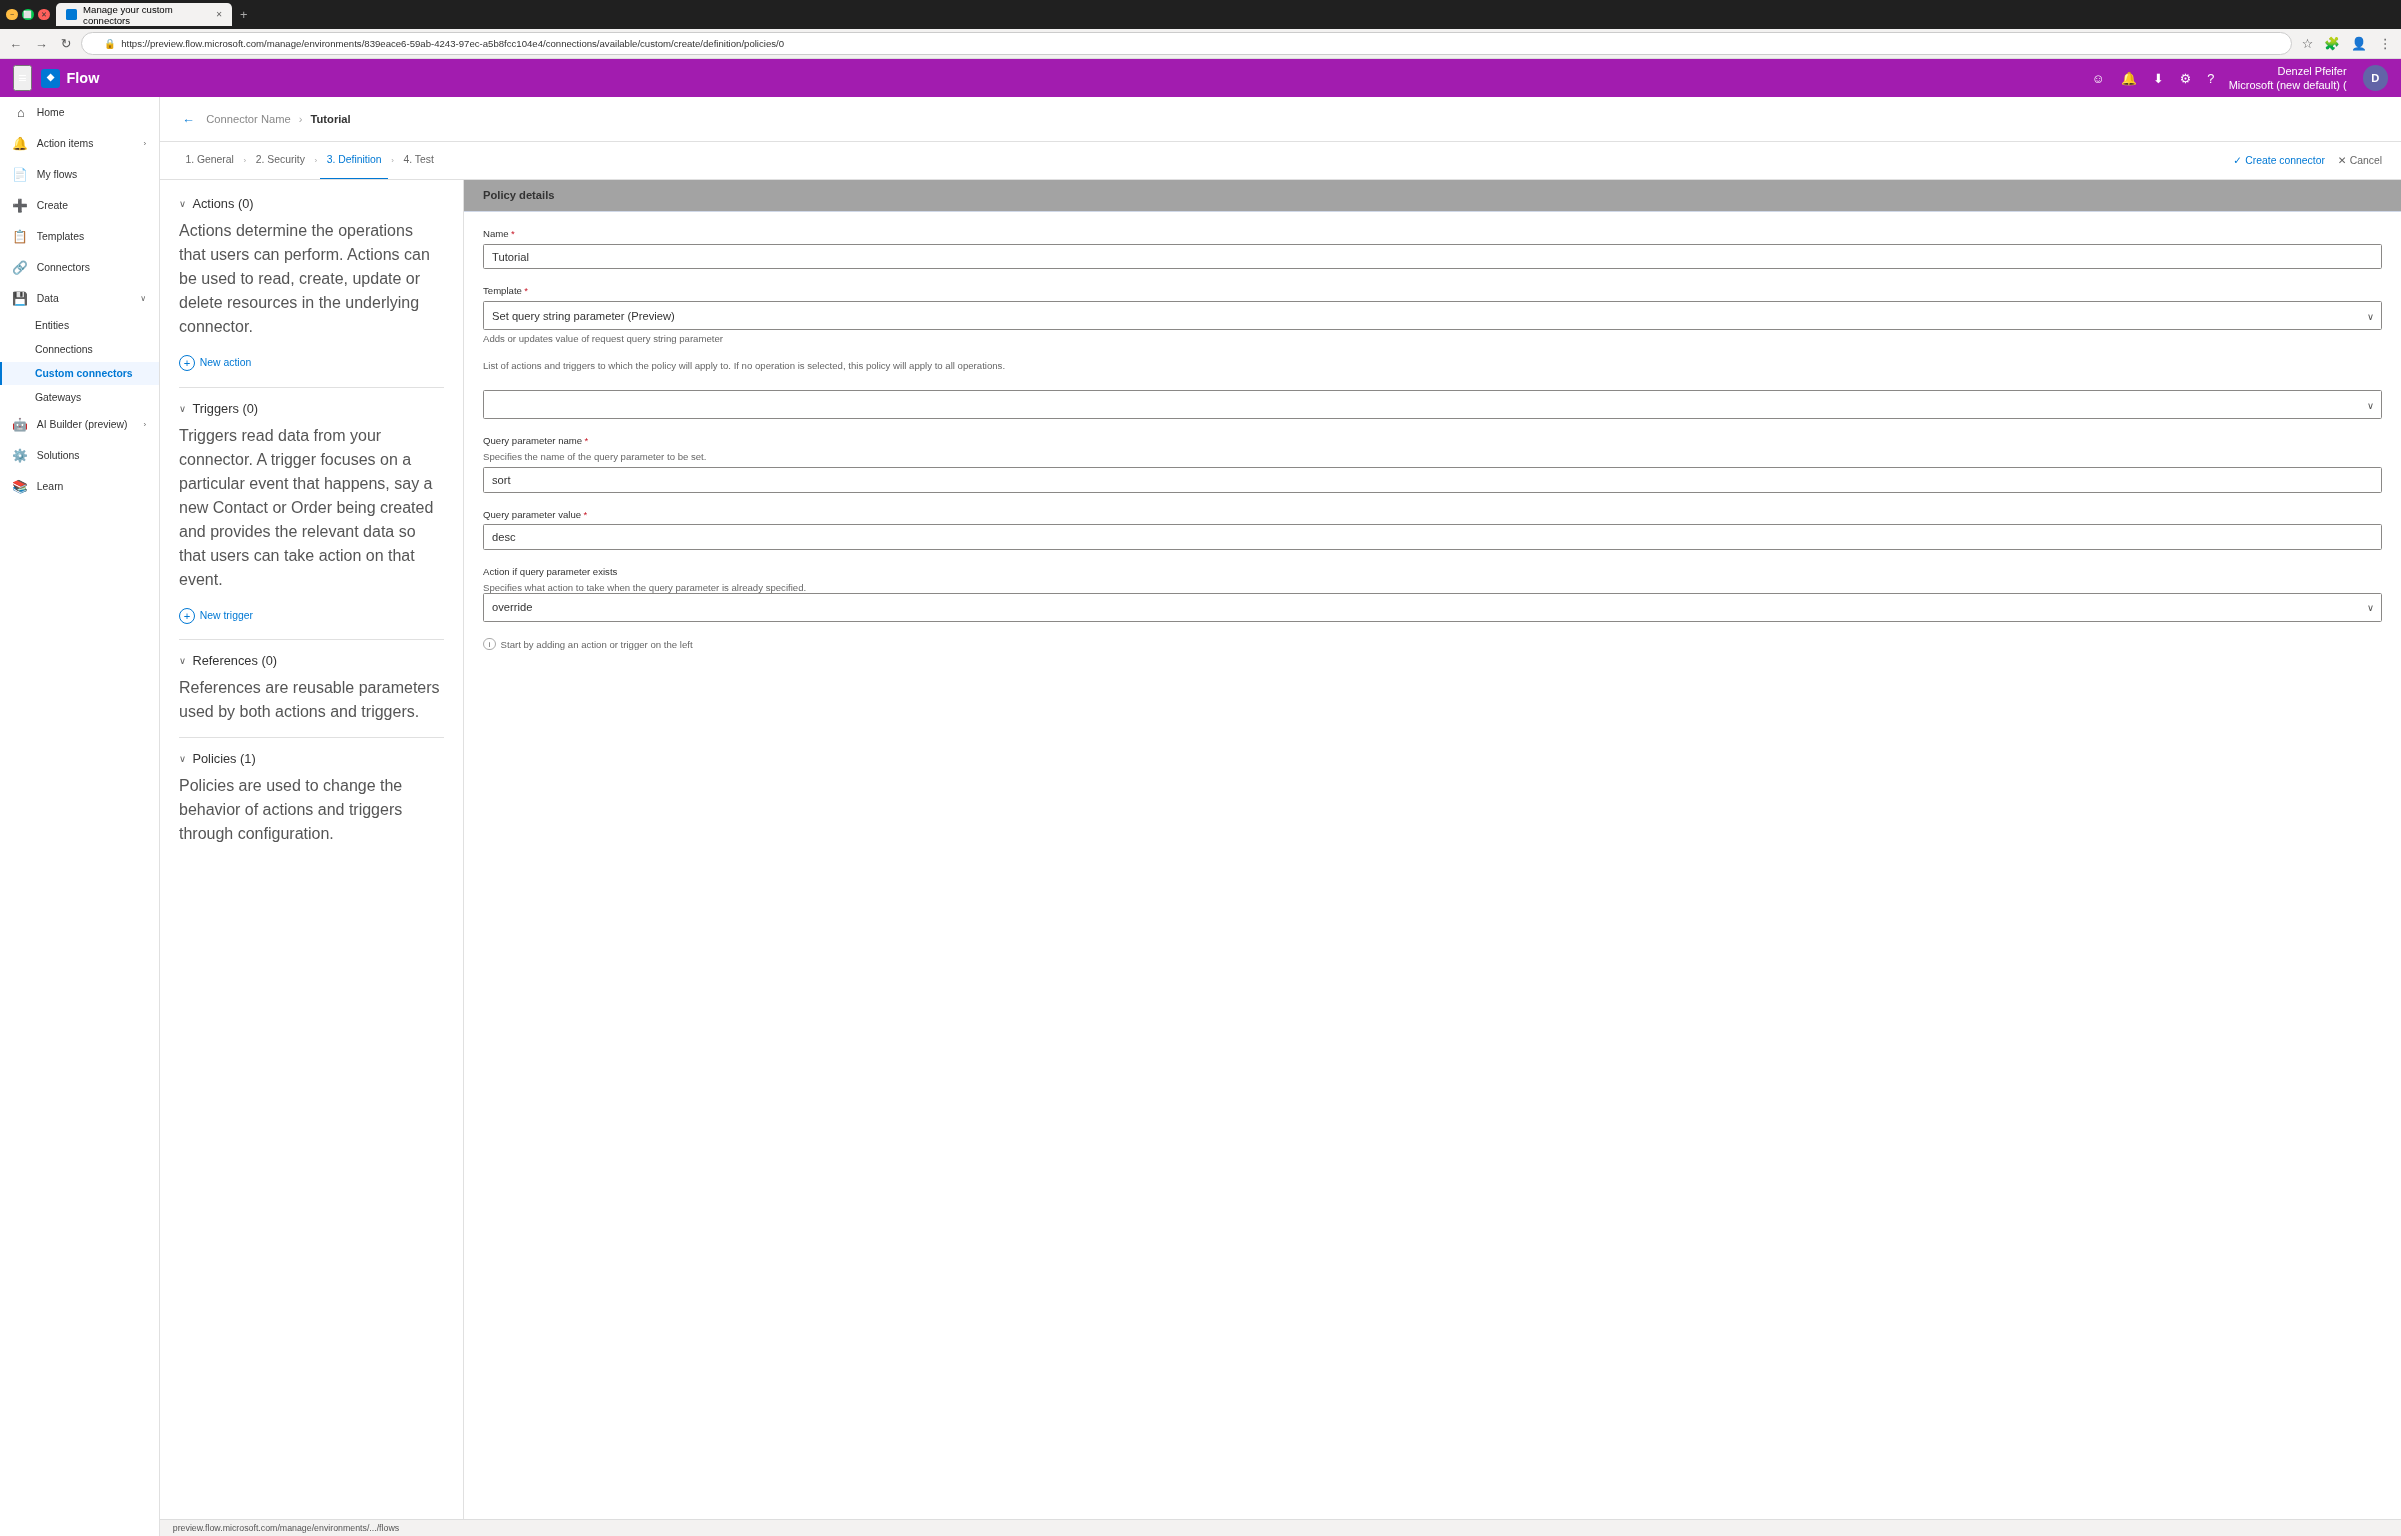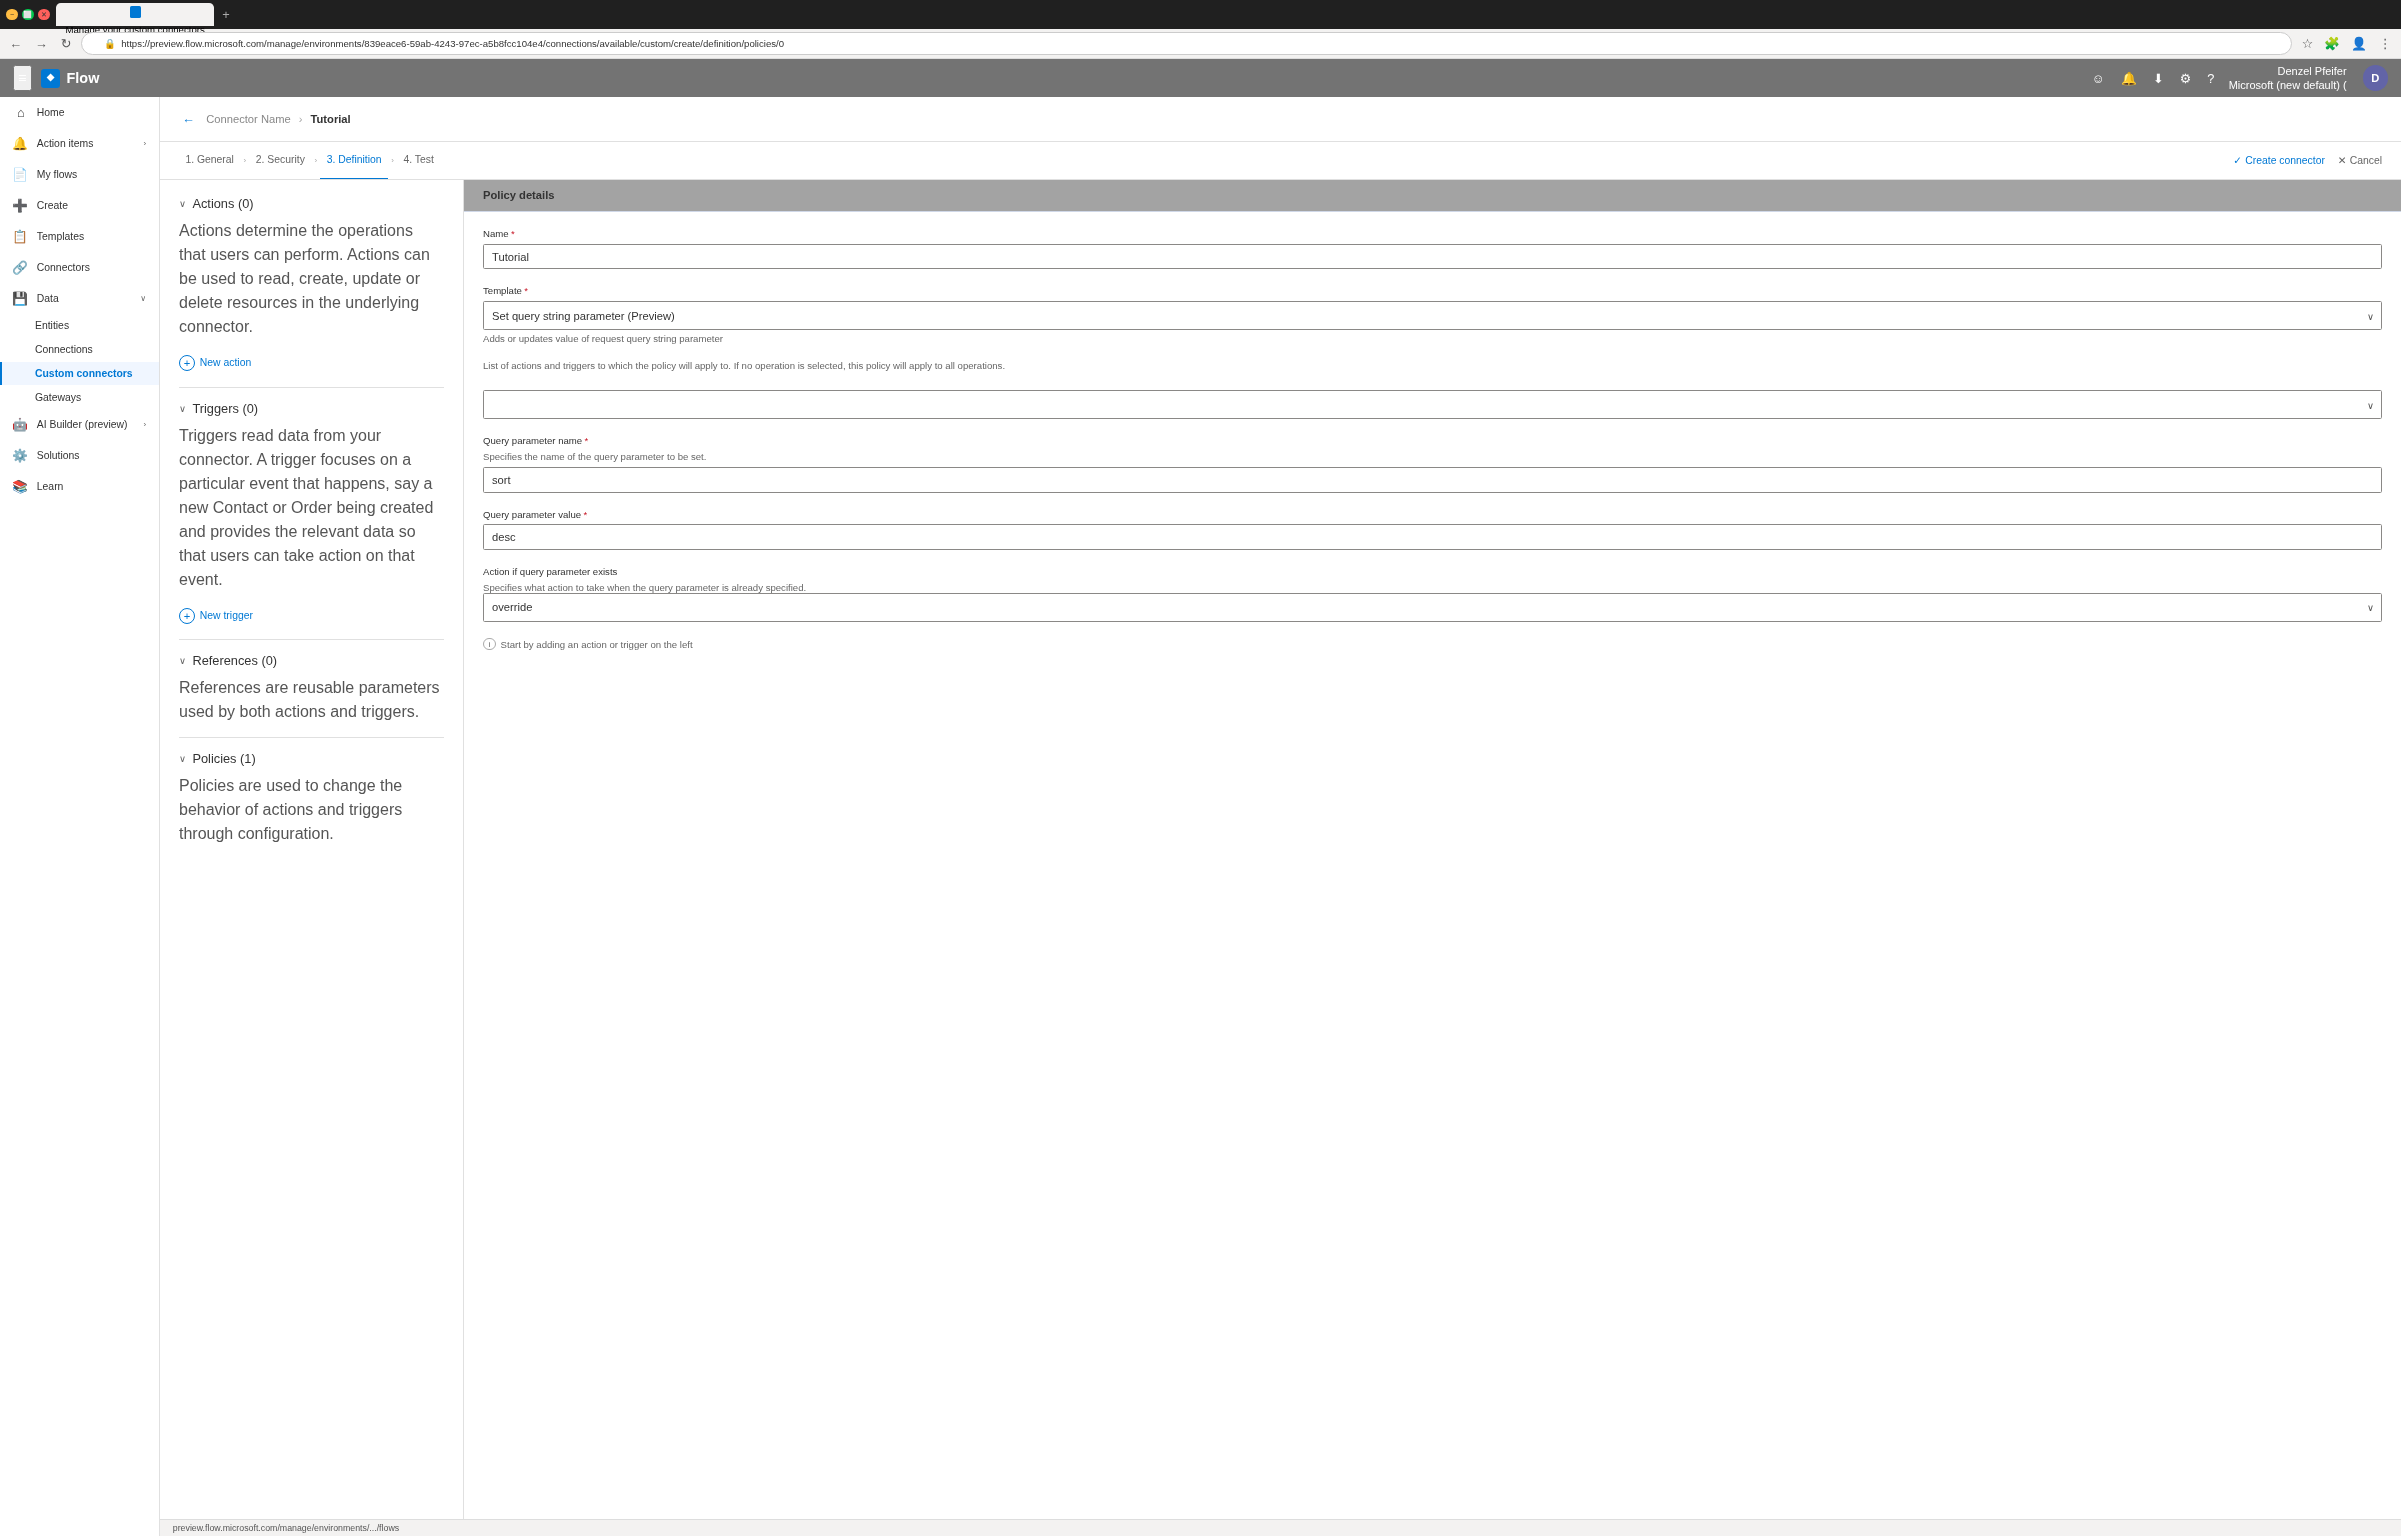--- a/index.html
+++ b/index.html
@@ -23,21 +23,21 @@
     .btn-minimize { background: #ffbd44; }
     .btn-maximize { background: #00ca4e; }
     .btn-close { background: #ff605c; }
 
     .tab-bar {
       display: flex; align-items: center; gap: 3.2px; flex: 1;
     }
     .browser-tab {
       background: #383838; color: #ccc; padding: 3.2px 9.6px; border-radius: 4.8px 4.8px 0 0;
       display: flex; align-items: center; gap: 6.4px; font-size: 9.6px; height: 22.4px;
-      min-width: 128px; max-width: 176px; flex-direction: column;
+      min-width: 128px; max-width: 176px;
     }
     .browser-tab.active { background: #f3f2f1; color: #000; }
     .tab-favicon { width: 11.2px; height: 11.2px; background: #0078d4; border-radius: 1.6px; flex-shrink: 0; }
     .tab-close-btn { margin-left: auto; font-size: 8px; opacity: 0.6; }
     .tab-new-btn { color: #aaa; font-size: 12.8px; padding: 0 4.8px; cursor: pointer; }
 
     
     .address-bar-row {
       background: #f3f2f1;
       height: 30px;
@@ -56,21 +56,21 @@
     .address-bar-icon { color: #107c10; font-size: 9.6px; margin-right: 4.8px; }
     .address-text { font-size: 9.6px; color: #333; }
     .browser-actions { display: flex; gap: 4.8px; align-items: center; }
     .browser-action-btn { background: none; border: none; cursor: pointer; color: #555; font-size: 12.8px; padding: 3.2px; border-radius: 3.2px; }
 
     
     .app-container { display: flex; flex-direction: column; height: calc(100vh - 59px); }
 
     
     .app-header {
-      background: #737373;
+      background: #a21caf;
       height: 38px;
       display: flex;
       align-items: center;
       padding: 0 12.8px;
       gap: 9.6px;
       flex-shrink: 0;
     }
     .app-header-menu { color: white; font-size: 14.4px; cursor: pointer; padding: 3.2px; }
     .app-logo { display: flex; align-items: center; gap: 6.4px; color: white; font-size: 14.4px; font-weight: 600; }
     .app-logo-icon { width: 19px; height: 19px; background: #0078d4; border-radius: 3.2px; display: flex; align-items: center; justify-content: center; }

